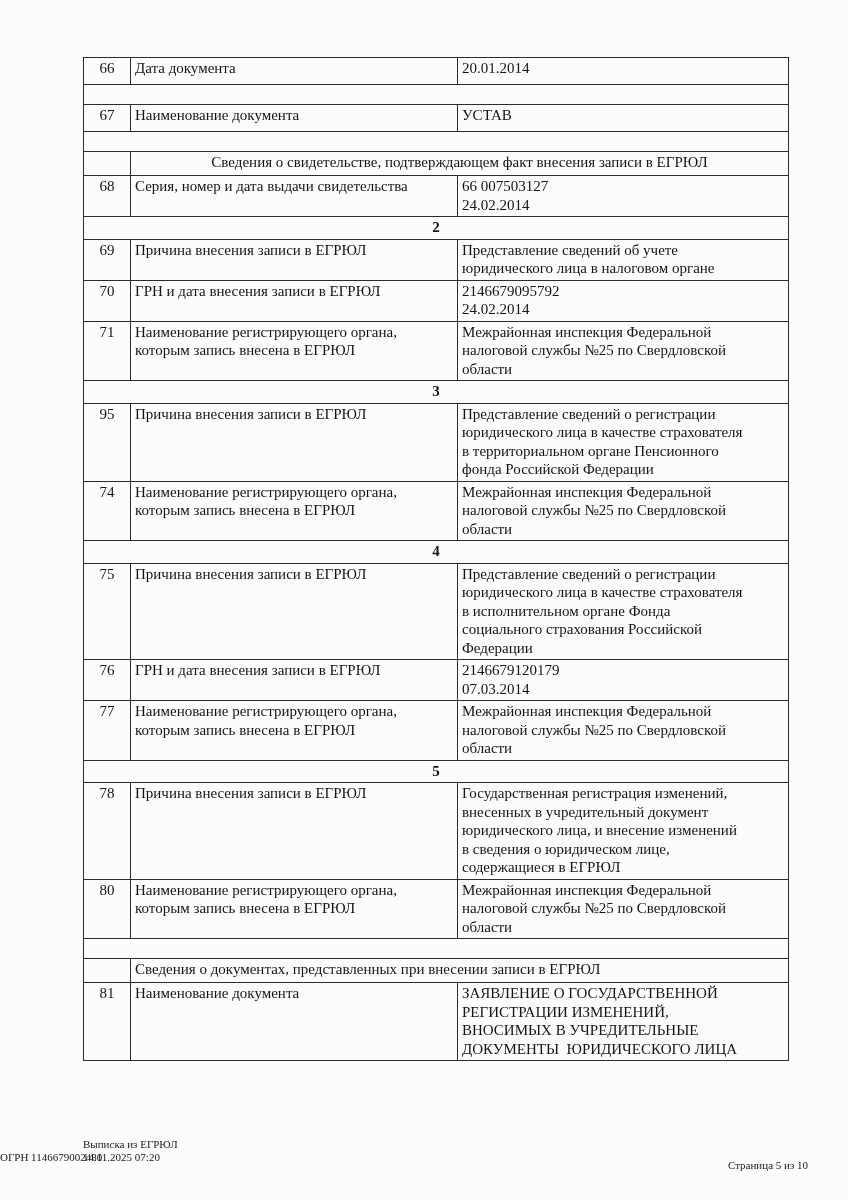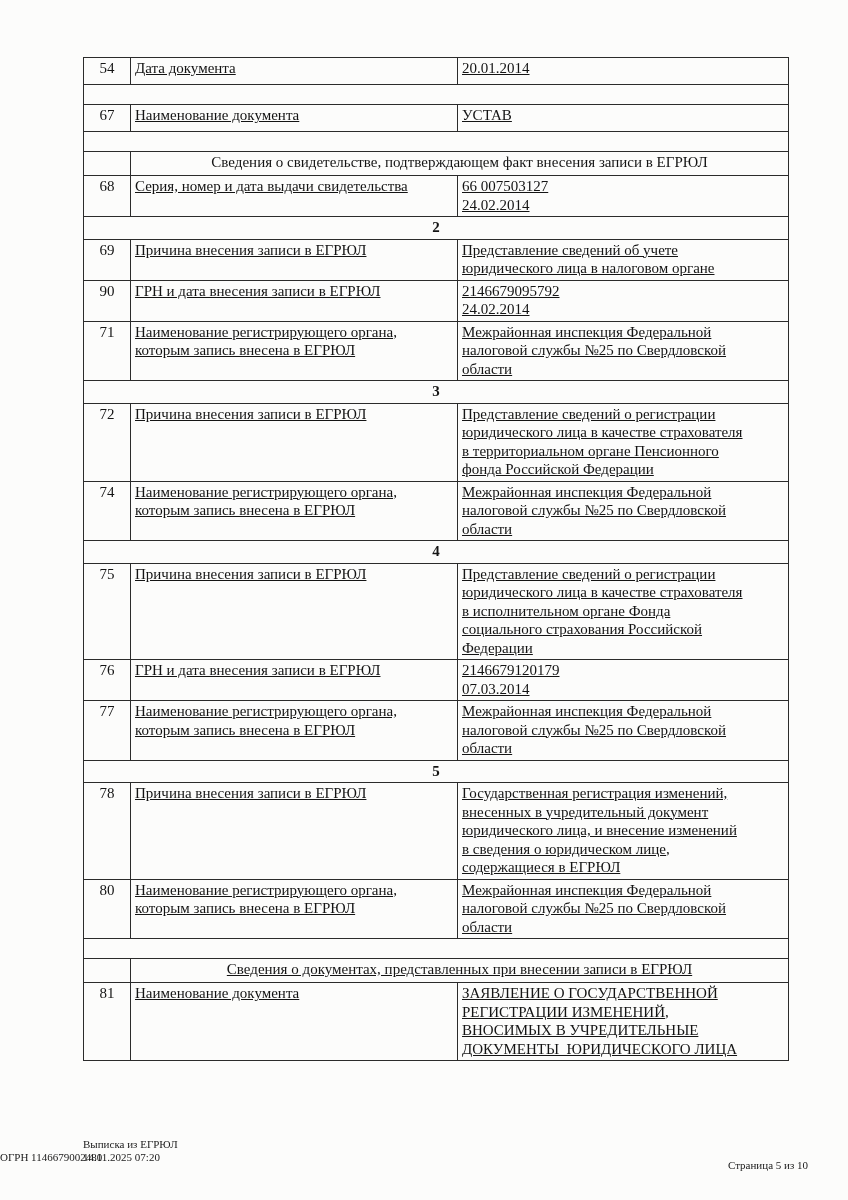--- a/index.html
+++ b/index.html
@@ -36,31 +36,29 @@
     padding: 1px 4px 2px 4px;
   }
   tr.field td { height: 23px; }
   td.num {
     text-align: center;
     padding-left: 1px;
     padding-right: 1px;
   }
   td.label, td.value {
     white-space: pre-wrap;
-    text-decoration: underline;
   }
   tr.spacer td { height: 19px; padding: 0; }
   tr.section td { height: 20px; }
   td.section-text {
     text-align: center;
     margin-left: 20px;
   }
   td.section-text.left {
-    text-align: center;
-    text-decoration: underline;
+    text-align: left;
   }
   tr.part td {
     height: 18px;
     text-align: center;
     font-weight: bold;
   }
   .footer {
     position: absolute;
     left: 0;
     top: 1138px;
@@ -95,21 +93,21 @@
 <div class="page">
 
   <table class="doc-table">
     <colgroup>
       <col class="c-num">
       <col class="c-label">
       <col class="c-value">
     </colgroup>
     <tbody>
         <tr class="field">
-          <td class="num">54</td>
+          <td class="num">66</td>
           <td class="label">Дата документа</td>
           <td class="value">20.01.2014</td>
         </tr>
         <tr class="spacer">
           <td colspan="3"></td>
         </tr>
         <tr class="field">
           <td class="num">67</td>
           <td class="label">Наименование документа</td>
           <td class="value">УСТАВ</td>
@@ -130,38 +128,38 @@
         <tr class="part">
           <td class="part-text" colspan="3">2</td>
         </tr>
         <tr class="field">
           <td class="num">69</td>
           <td class="label">Причина внесения записи в ЕГРЮЛ</td>
           <td class="value">Представление сведений об учете
 юридического лица в налоговом органе</td>
         </tr>
         <tr class="field">
-          <td class="num">90</td>
+          <td class="num">70</td>
           <td class="label">ГРН и дата внесения записи в ЕГРЮЛ</td>
           <td class="value">2146679095792
 24.02.2014</td>
         </tr>
         <tr class="field">
           <td class="num">71</td>
           <td class="label">Наименование регистрирующего органа,
 которым запись внесена в ЕГРЮЛ</td>
           <td class="value">Межрайонная инспекция Федеральной
 налоговой службы №25 по Свердловской
 области</td>
         </tr>
         <tr class="part">
           <td class="part-text" colspan="3">3</td>
         </tr>
         <tr class="field">
-          <td class="num">72</td>
+          <td class="num">95</td>
           <td class="label">Причина внесения записи в ЕГРЮЛ</td>
           <td class="value">Представление сведений о регистрации
 юридического лица в качестве страхователя
 в территориальном органе Пенсионного
 фонда Российской Федерации</td>
         </tr>
         <tr class="field">
           <td class="num">74</td>
           <td class="label">Наименование регистрирующего органа,
 которым запись внесена в ЕГРЮЛ</td>

